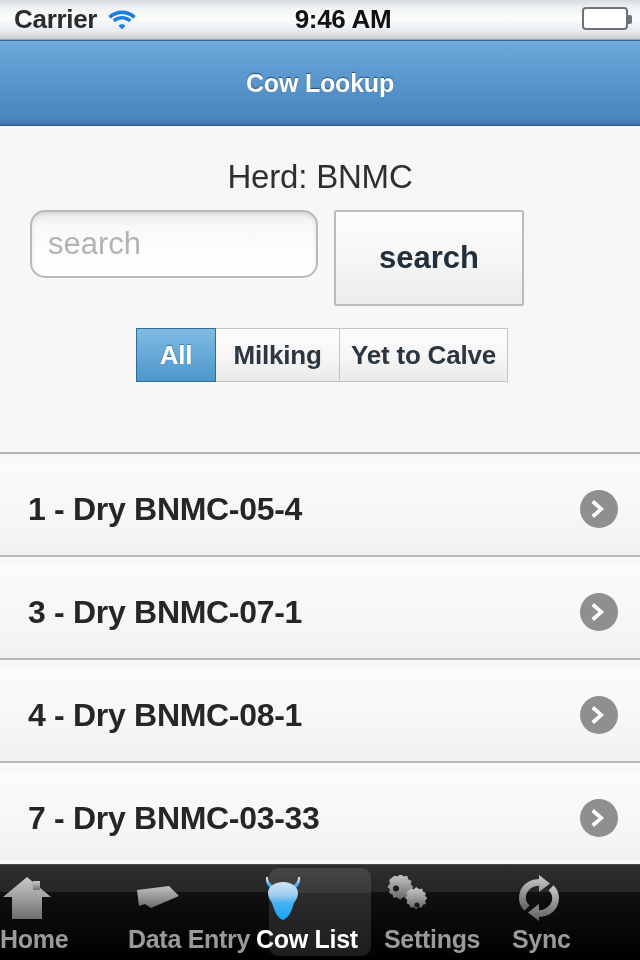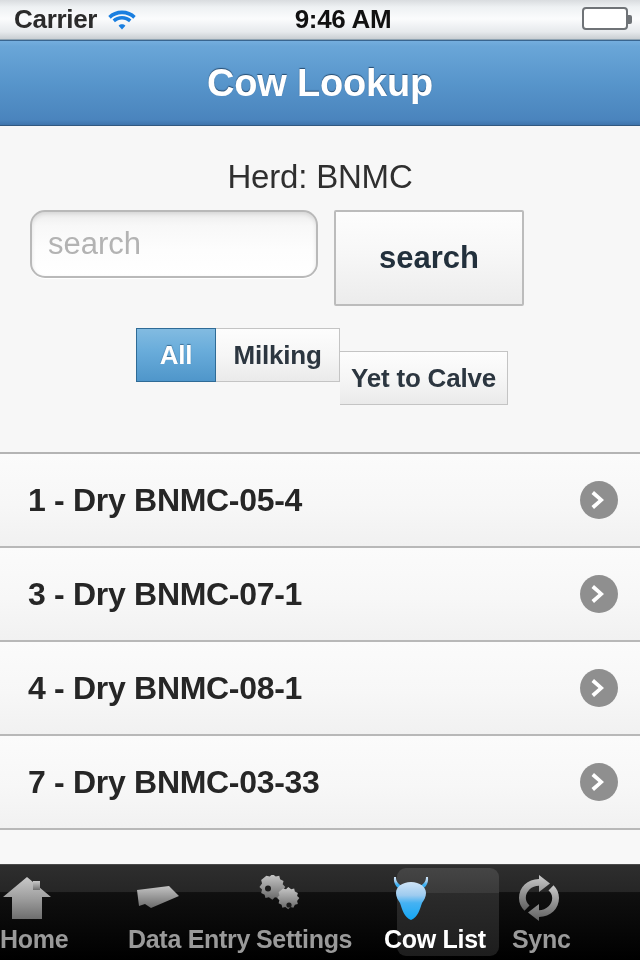--- a/index.html
+++ b/index.html
@@ -93,21 +93,21 @@
     height: 86px;
     background: linear-gradient(to bottom, #75aede 0%, #6aa6d8 6%, #5795cb 50%, #4a84bd 94%, #3f74ac 100%);
     border-top: 1px solid #39658f;
     border-bottom: 1px solid #31587f;
     display: flex;
     align-items: center;
     justify-content: center;
     box-sizing: border-box;
   }
   .nav-title {
-    font-size: 38px;
+    font-size: 25px;
     font-weight: bold;
     color: #ffffff;
     text-shadow: 0 -1px 1px rgba(20,50,80,0.75);
     letter-spacing: -0.2px;
   }
 
   
   .header-area {
     position: relative;
     height: 328px;
@@ -183,21 +183,21 @@
   .seg:first-child { border-left: 1px solid #c4c4c4; margin-left: 45px; }
   .seg.selected {
     background: linear-gradient(to bottom, #82bbe1 0%, #6aaddb 40%, #4f96ca 100%);
     color: #ffffff;
     text-shadow: 0 -1px 1px rgba(20,60,95,0.55);
     border: 1px solid #2f6b96;
   }
   .seg-all      { width: 80px; }
   .seg-milking  { width: 124px; }
   .seg-dry      { width: 84px; }
-  .seg-yet      { width: 168px; margin-top: 23px; }
+  .seg-yet      { width: 168px; }
 
   .header-divider {
     position: absolute;
     left: 0;
     bottom: 0;
     width: 640px;
     height: 2px;
     background: #b4b4b4;
   }
 
@@ -209,20 +209,21 @@
   }
   .list-row {
     position: relative;
     height: 94px;
     box-sizing: border-box;
     display: flex;
     align-items: center;
     border-bottom: 2px solid #b8b8b8;
     background: linear-gradient(to bottom, #fbfbfb 0%, #f7f7f7 55%, #f1f1f1 100%);
     cursor: pointer;
+    margin-top: 9px;
   }
   .row-label {
     font-size: 32px;
     font-weight: bold;
     color: #262626;
     padding-left: 28px;
     letter-spacing: -0.3px;
   }
   .disclosure {
     position: absolute;
@@ -405,20 +406,40 @@
             <linearGradient id="gGray2" x1="0" y1="0" x2="0" y2="1">
               <stop offset="0" stop-color="#c4c4c4"></stop>
                 <stop offset="0.6" stop-color="#8e8e8e"></stop>
                 <stop offset="1" stop-color="#6a6a6a"></stop>
             </linearGradient>
           </defs>
           <path d="M8 14 L40 10 L50 20 L22 32 L16 28 L10 30 Z" fill="url(#gGray2)"></path>
         </svg>
       </span>
       <span class="tab-label">Data Entry</span>
+    </div>
+
+    <div class="tab selected">
+      <span class="tab-hit"></span>
+      <span class="tab-icon">
+        <svg width="54" height="50" viewBox="0 0 54 50">
+          <defs>
+            <linearGradient id="gCow" x1="0" y1="0" x2="0" y2="1">
+              <stop offset="0" stop-color="#cfe4f7"></stop>
+                <stop offset="0.35" stop-color="#9ecbef"></stop>
+              <stop offset="0.55" stop-color="#46b2f2"></stop>
+                <stop offset="1" stop-color="#13a7f5"></stop>
+            </linearGradient>
+          </defs>
+          <path d="M10 4 C9 12 14 16 19 17 L19 13 C15 12 12 9 12 4 Z" fill="url(#gCow)"></path>
+          <path d="M44 4 C45 12 40 16 35 17 L35 13 C39 12 42 9 42 4 Z" fill="url(#gCow)"></path>
+          <path d="M27 9 C36 9 42 14 42 20 C42 24 40 27 38 30 C36 36 34 44 27 47 C20 44 18 36 16 30 C14 27 12 24 12 20 C12 14 18 9 27 9 Z" fill="url(#gCow)"></path>
+        </svg>
+      </span>
+      <span class="tab-label">Cow List</span>
     </div>
 
     <div class="tab">
       <span class="tab-hit"></span>
       <span class="tab-icon">
         <svg width="54" height="46" viewBox="0 0 54 46">
           <defs>
             <linearGradient id="gGear" x1="0" y1="0" x2="0" y2="1">
               <stop offset="0" stop-color="#c8c8c8"></stop>
                 <stop offset="0.6" stop-color="#8f8f8f"></stop>
@@ -429,40 +450,20 @@
             <path d="M19 2 l4 1 3-3 4 3 4-1 1 4 4 2 -1 4 3 3 -3 4 1 4 -4 1 -2 4 -4 -1 -3 3 -4 -3 -4 1 -1 -4 -4 -2 1 -4 -3 -3 3 -4 -1 -4z" transform="translate(-6,-1) scale(0.86)"></path>
             <circle cx="12" cy="13.5" r="3" fill="#1c1c1c"></circle>
             <path d="M19 2 l4 1 3-3 4 3 4-1 1 4 4 2 -1 4 3 3 -3 4 1 4 -4 1 -2 4 -4 -1 -3 3 -4 -3 -4 1 -1 -4 -4 -2 1 -4 -3 -3 3 -4 -1 -4z" transform="translate(13,12) scale(0.74)"></path>
             <circle cx="33" cy="30" r="2.6" fill="#1c1c1c"></circle>
           </g>
         </svg>
       </span>
       <span class="tab-label">Settings</span>
     </div>
 
-    <div class="tab selected">
-      <span class="tab-hit"></span>
-      <span class="tab-icon">
-        <svg width="54" height="50" viewBox="0 0 54 50">
-          <defs>
-            <linearGradient id="gCow" x1="0" y1="0" x2="0" y2="1">
-              <stop offset="0" stop-color="#cfe4f7"></stop>
-                <stop offset="0.35" stop-color="#9ecbef"></stop>
-              <stop offset="0.55" stop-color="#46b2f2"></stop>
-                <stop offset="1" stop-color="#13a7f5"></stop>
-            </linearGradient>
-          </defs>
-          <path d="M10 4 C9 12 14 16 19 17 L19 13 C15 12 12 9 12 4 Z" fill="url(#gCow)"></path>
-          <path d="M44 4 C45 12 40 16 35 17 L35 13 C39 12 42 9 42 4 Z" fill="url(#gCow)"></path>
-          <path d="M27 9 C36 9 42 14 42 20 C42 24 40 27 38 30 C36 36 34 44 27 47 C20 44 18 36 16 30 C14 27 12 24 12 20 C12 14 18 9 27 9 Z" fill="url(#gCow)"></path>
-        </svg>
-      </span>
-      <span class="tab-label">Cow List</span>
-    </div>
-
     <div class="tab">
       <span class="tab-hit"></span>
       <span class="tab-icon">
         <svg width="50" height="48" viewBox="0 0 50 48">
           <defs>
             <linearGradient id="gSync" x1="0" y1="0" x2="0" y2="1">
               <stop offset="0" stop-color="#cccccc"></stop>
                 <stop offset="0.55" stop-color="#8d8d8d"></stop>
                 <stop offset="1" stop-color="#5f5f5f"></stop>
             </linearGradient>

